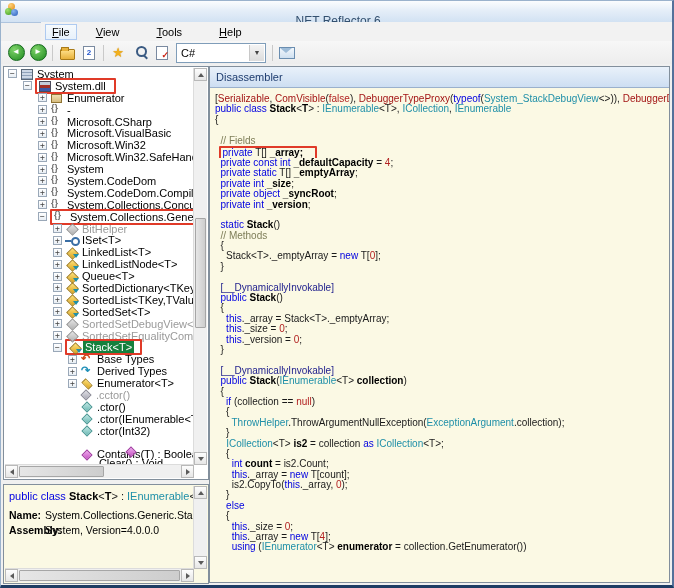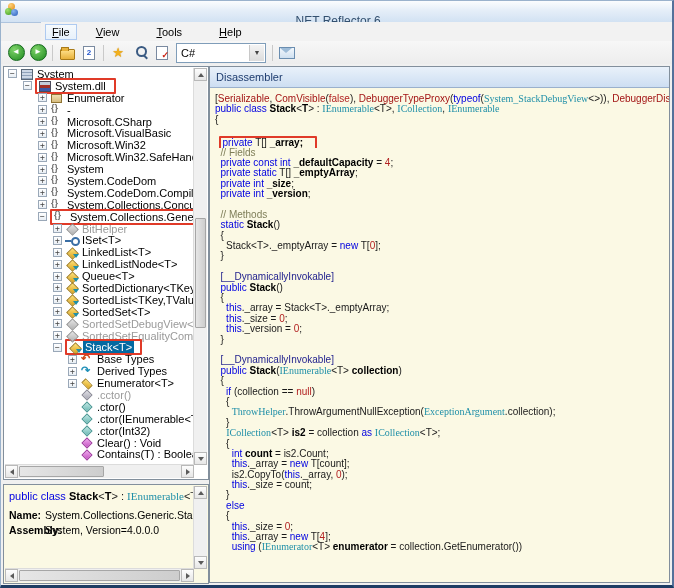--- a/index.html
+++ b/index.html
@@ -45,21 +45,21 @@
   #tree-panel{left:2px;top:2px;width:204px;height:412px;overflow:hidden;}
   #info-panel{left:2px;top:420px;width:204px;height:98px;background:#fbf9e4;}
   #right-panel{left:208px;top:2px;right:2px;bottom:2px;background:#fbf9e4;}
   
   #tree-rows{position:absolute;left:1px;top:1px;right:14px;bottom:14px;overflow:hidden;background:#fff;}
   .trow{height:11.9px;display:flex;align-items:center;white-space:nowrap;cursor:default;}
   .exp{width:9px;height:9px;box-sizing:border-box;border:1px solid #9aa8b8;background:linear-gradient(#fff,#e8eef4);font-size:8px;line-height:7px;text-align:center;color:#444;margin-right:3px;flex:none;font-family:"DejaVu Sans Mono",monospace;}
   .exp.none{visibility:hidden;}
   .tlabel{padding:0 2px;}
   .trow.gray .tlabel{color:#9a9a9a;}
-  .trow.selected .tlabel{background:#0369a1;color:#fff;text-align:center;}
+  .trow.selected .tlabel{background:#15803d;color:#fff;text-align:center;}
   .rbox{border:2px solid #e03a28;border-radius:1px;display:inline-flex;align-items:center;padding:0 6px 0 1px;margin:-2px 0;}
   
   .ic{display:inline-block;width:13px;height:11px;margin-right:2px;position:relative;flex:none;}
   .ic-root:before{content:"";position:absolute;left:1px;top:1px;width:10px;height:9px;border:1px solid #5a6878;background:repeating-linear-gradient(180deg,#cdd8e6 0 2px,#8fa2ba 2px 3px);}
   .ic-assembly:before{content:"";position:absolute;left:1px;top:1px;width:10px;height:9px;border:1px solid #4a4a5a;background:linear-gradient(180deg,#c4ccda 0 3px,#a23028 3px 6px,#3a58a8 6px 9px);}
   .ic-references:before{content:"";position:absolute;left:1px;top:2px;width:9px;height:7px;background:linear-gradient(#efe0b4,#d6bc7e);border:1px solid #8f7434;}
   .ic-namespace:before{content:"{}";position:absolute;left:1px;top:-1px;color:#6d6d6d;font-weight:bold;font-size:9px;}
   .ic-class:before,.ic-class-gray:before{content:"";position:absolute;left:3px;top:2px;width:7px;height:7px;transform:rotate(45deg);background:linear-gradient(135deg,#ffe27a,#d9a31e);border:1px solid #a07a16;}
   .ic-class:after{content:"";position:absolute;right:-1px;bottom:0;width:0;height:0;border-left:3px solid transparent;border-right:3px solid transparent;border-top:4px solid #1f8fa8;}
   .ic-class-gray:before{background:linear-gradient(135deg,#e4e4e4,#b2b2b2);border-color:#909090;}
@@ -80,21 +80,21 @@
   .tri{width:0;height:0;}
   .tri.up{border-left:3px solid transparent;border-right:3px solid transparent;border-bottom:4px solid #5a5a5a;}
   .tri.down{border-left:3px solid transparent;border-right:3px solid transparent;border-top:4px solid #5a5a5a;}
   .tri.left{border-top:3px solid transparent;border-bottom:3px solid transparent;border-right:4px solid #5a5a5a;}
   .tri.right{border-top:3px solid transparent;border-bottom:3px solid transparent;border-left:4px solid #5a5a5a;}
   
   #dis-header{position:absolute;left:0;top:0;right:0;height:20px;background:linear-gradient(#e9f1fa,#cddef2);border-bottom:1px solid #9ab0cc;color:#1e3c6e;font-size:11px;line-height:20px;padding-left:6px;}
   #code{position:absolute;left:0;top:20px;right:0;bottom:0;overflow:hidden;padding:7px 0 0 5px;}
   .cline{white-space:pre;font-size:10px;line-height:10.4px;height:10.4px;overflow:hidden;}
   .k{color:#0000e0;}
-  .t{color:#1f8fa8;font-family:Liberation Serif, serif;}
+  .t{color:#1f8fa8;}
   .b{color:#000;font-weight:bold;}
   .p{color:#1a1a1a;}
   .a{color:#a31515;}
   .n{color:#b22222;}
   .c{color:#7e7e58;}
   .v{color:#23238e;}
   .code-box{display:inline-block;border:2px solid #e03a28;border-radius:1px;padding:0 12px 1px 2px;margin-left:-2px;}
   
   #info-body{position:absolute;left:1px;top:1px;right:14px;bottom:14px;overflow:hidden;padding:4px 0 0 4px;background:#fbf9e4;}
   #info-sig{white-space:pre;font-size:11px;margin-bottom:7px;overflow:hidden;}
@@ -294,41 +294,41 @@
           <div class="trow" style="padding-left: 63px;">
             <span class="exp">+</span>
             <span class="ic ic-derived-types"></span>
             <span class="tlabel">Derived Types</span>
           </div>
           <div class="trow" style="padding-left: 63px;">
             <span class="exp">+</span>
             <span class="ic ic-enumerator"></span>
             <span class="tlabel">Enumerator&lt;T&gt;</span>
           </div>
-          <div class="trow gray" style="padding-left: 63px;">
+          <div class="trow gray" style=" justify-content: center;">
             <span class="exp none">+</span>
             <span class="ic ic-cctor"></span>
             <span class="tlabel">.cctor()</span>
           </div>
           <div class="trow" style="padding-left: 63px;">
             <span class="exp none">+</span>
             <span class="ic ic-ctor"></span>
             <span class="tlabel">.ctor()</span>
           </div>
           <div class="trow" style="padding-left: 63px;">
             <span class="exp none">+</span>
             <span class="ic ic-ctor"></span>
             <span class="tlabel">.ctor(IEnumerable&lt;T&gt;)</span>
           </div>
           <div class="trow" style="padding-left: 63px;">
             <span class="exp none">+</span>
             <span class="ic ic-ctor"></span>
             <span class="tlabel">.ctor(Int32)</span>
           </div>
-          <div class="trow" style="padding-left: 63px;">
+          <div class="trow" style="padding-left: 63px; flex-direction: column;">
             <span class="exp none">+</span>
             <span class="ic ic-method"></span>
             <span class="tlabel">Clear() : Void</span>
           </div>
           <div class="trow" style="padding-left: 63px;">
             <span class="exp none">+</span>
             <span class="ic ic-method"></span>
             <span class="tlabel">Contains(T) : Boolean</span>
           </div>
         </div>
@@ -385,29 +385,30 @@
       </div>
     </div>
 
     <div class="panel" id="right-panel">
       <div id="dis-header">Disassembler</div>
       <div id="code">
           <div class="cline"><span class="p">[</span><span class="a">Serializable</span><span class="p">, </span><span class="a">ComVisible</span><span class="p">(</span><span class="n">false</span><span class="p">), </span><span class="a">DebuggerTypeProxy</span><span class="p">(</span><span class="k">typeof</span><span class="p">(</span><span class="t">System_StackDebugView</span><span class="p">&lt;&gt;)), </span><span class="a">DebuggerDisplay</span></div>
           <div class="cline"><span class="k">public</span><span class="p"> </span><span class="k">class</span><span class="p"> </span><span class="b">Stack</span><span class="p">&lt;</span><span class="b">T</span><span class="p">&gt; : </span><span class="t">IEnumerable</span><span class="p">&lt;T&gt;, </span><span class="t">ICollection</span><span class="p">, </span><span class="t">IEnumerable</span></div>
           <div class="cline"><span class="p">{</span></div>
           <div class="cline">&nbsp;</div>
+          <div class="cline"><span class="c">  // Fields</span></div>
           <div class="cline" style="height: 12px;"><span>  </span><span class="code-box"><span class="k">private</span><span class="p"> T[] </span><span class="b">_array;</span></span></div>
-          <div class="cline"><span class="c">  // Fields</span></div>
           <div class="cline"><span class="k">  private</span><span class="p"> </span><span class="k">const</span><span class="p"> </span><span class="k">int</span><span class="p"> </span><span class="b">_defaultCapacity</span><span class="p"> = </span><span class="n">4</span><span class="p">;</span></div>
           <div class="cline"><span class="k">  private</span><span class="p"> </span><span class="k">static</span><span class="p"> T[] </span><span class="b">_emptyArray</span><span class="p">;</span></div>
           <div class="cline"><span class="k">  private</span><span class="p"> </span><span class="k">int</span><span class="p"> </span><span class="b">_size</span><span class="p">;</span></div>
+          <div class="cline"><span class="k">  private</span><span class="p"> </span><span class="k">object</span><span class="p"> </span><span class="b">_syncRoot</span><span class="p">;</span></div>
           <div class="cline"><span class="k">  private</span><span class="p"> </span><span class="k">int</span><span class="p"> </span><span class="b">_version</span><span class="p">;</span></div>
           <div class="cline">&nbsp;</div>
+          <div class="cline"><span class="k">  static</span><span class="p"> </span><span class="b">Stack</span><span class="p">()</span></div>
           <div class="cline"><span class="c">  // Methods</span></div>
-          <div class="cline"><span class="k">  static</span><span class="p"> </span><span class="b">Stack</span><span class="p">()</span></div>
           <div class="cline"><span class="p">  {</span></div>
           <div class="cline"><span class="p">    Stack&lt;T&gt;._emptyArray = </span><span class="k">new</span><span class="p"> T[</span><span class="n">0</span><span class="p">];</span></div>
           <div class="cline"><span class="p">  }</span></div>
           <div class="cline">&nbsp;</div>
           <div class="cline"><span class="v">  [__DynamicallyInvokable]</span></div>
           <div class="cline"><span class="k">  public</span><span class="p"> </span><span class="b">Stack</span><span class="p">()</span></div>
           <div class="cline"><span class="p">  {</span></div>
           <div class="cline"><span class="k">    this</span><span class="p">._array = Stack&lt;T&gt;._emptyArray;</span></div>
           <div class="cline"><span class="k">    this</span><span class="p">._size = </span><span class="n">0</span><span class="p">;</span></div>
           <div class="cline"><span class="k">    this</span><span class="p">._version = </span><span class="n">0</span><span class="p">;</span></div>
@@ -418,21 +419,20 @@
           <div class="cline"><span class="p">  {</span></div>
           <div class="cline"><span class="k">    if</span><span class="p"> (collection == </span><span class="n">null</span><span class="p">)</span></div>
           <div class="cline"><span class="p">    {</span></div>
           <div class="cline"><span class="p">      </span><span class="t">ThrowHelper</span><span class="p">.ThrowArgumentNullException(</span><span class="t">ExceptionArgument</span><span class="p">.collection);</span></div>
           <div class="cline"><span class="p">    }</span></div>
           <div class="cline"><span class="p">    </span><span class="t">ICollection</span><span class="p">&lt;T&gt; </span><span class="b">is2</span><span class="p"> = collection </span><span class="k">as</span><span class="p"> </span><span class="t">ICollection</span><span class="p">&lt;T&gt;;</span></div>
           <div class="cline"><span class="p">    {</span></div>
           <div class="cline"><span class="k">      int</span><span class="p"> </span><span class="b">count</span><span class="p"> = is2.Count;</span></div>
           <div class="cline"><span class="k">      this</span><span class="p">._array = </span><span class="k">new</span><span class="p"> T[count];</span></div>
           <div class="cline"><span class="p">      is2.CopyTo(</span><span class="k">this</span><span class="p">._array, </span><span class="n">0</span><span class="p">);</span></div>
-          <div class="cline"><span class="k">      this</span><span class="p">._size = count;</span></div>
           <div class="cline"><span class="p">    }</span></div>
           <div class="cline"><span class="k">    else</span></div>
           <div class="cline"><span class="p">    {</span></div>
           <div class="cline"><span class="k">      this</span><span class="p">._size = </span><span class="n">0</span><span class="p">;</span></div>
           <div class="cline"><span class="k">      this</span><span class="p">._array = </span><span class="k">new</span><span class="p"> T[</span><span class="n">4</span><span class="p">];</span></div>
           <div class="cline"><span class="k">      using</span><span class="p"> (</span><span class="t">IEnumerator</span><span class="p">&lt;T&gt; </span><span class="b">enumerator</span><span class="p"> = collection.GetEnumerator())</span></div>
         </div>
     </div>
 
   </div>

